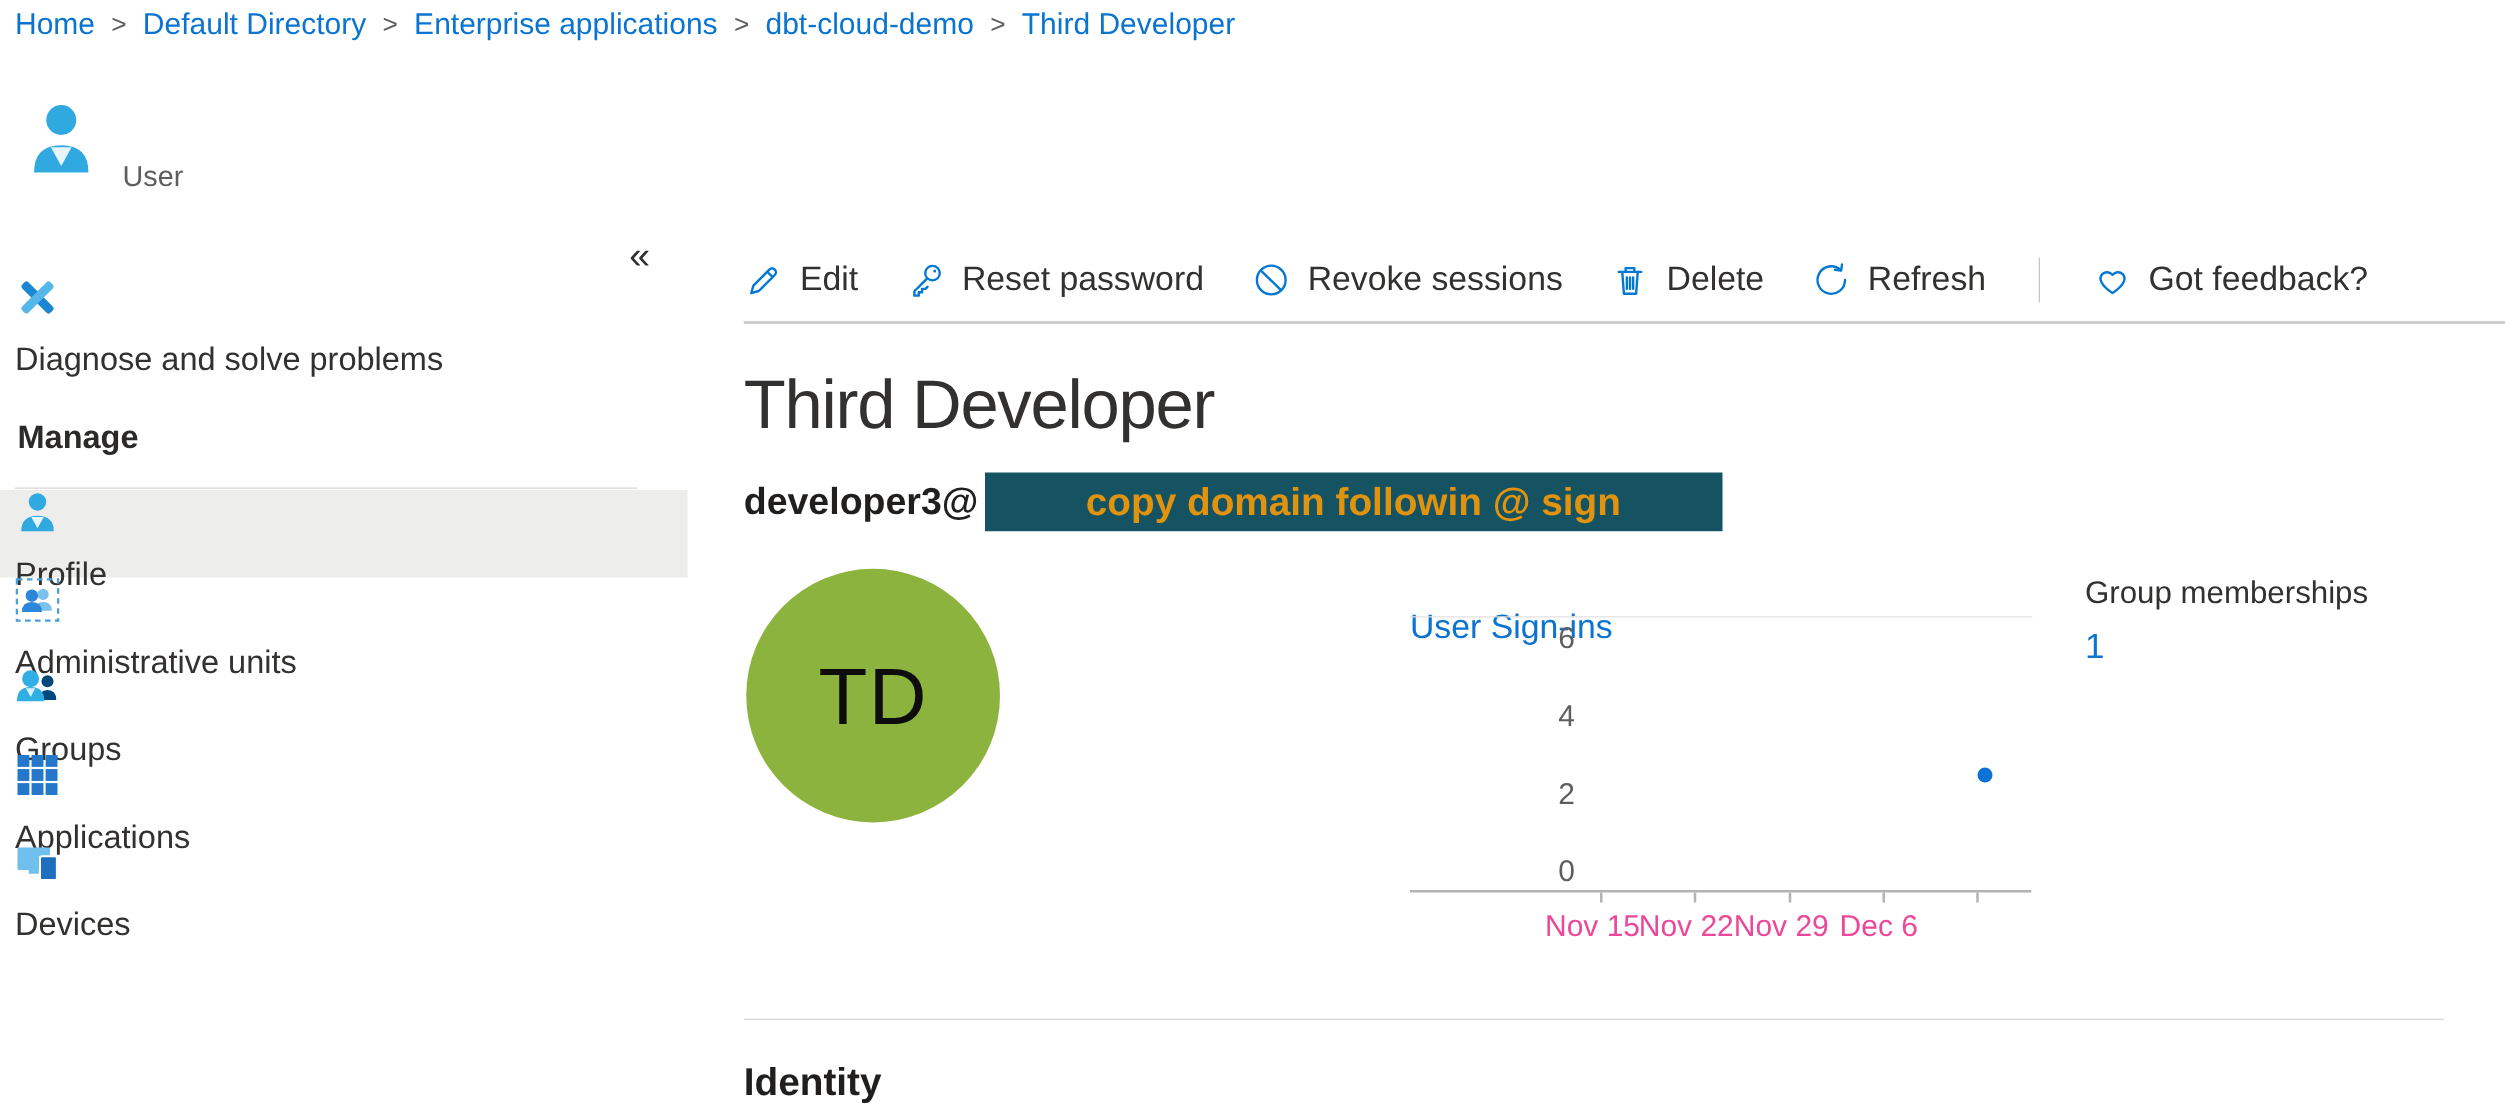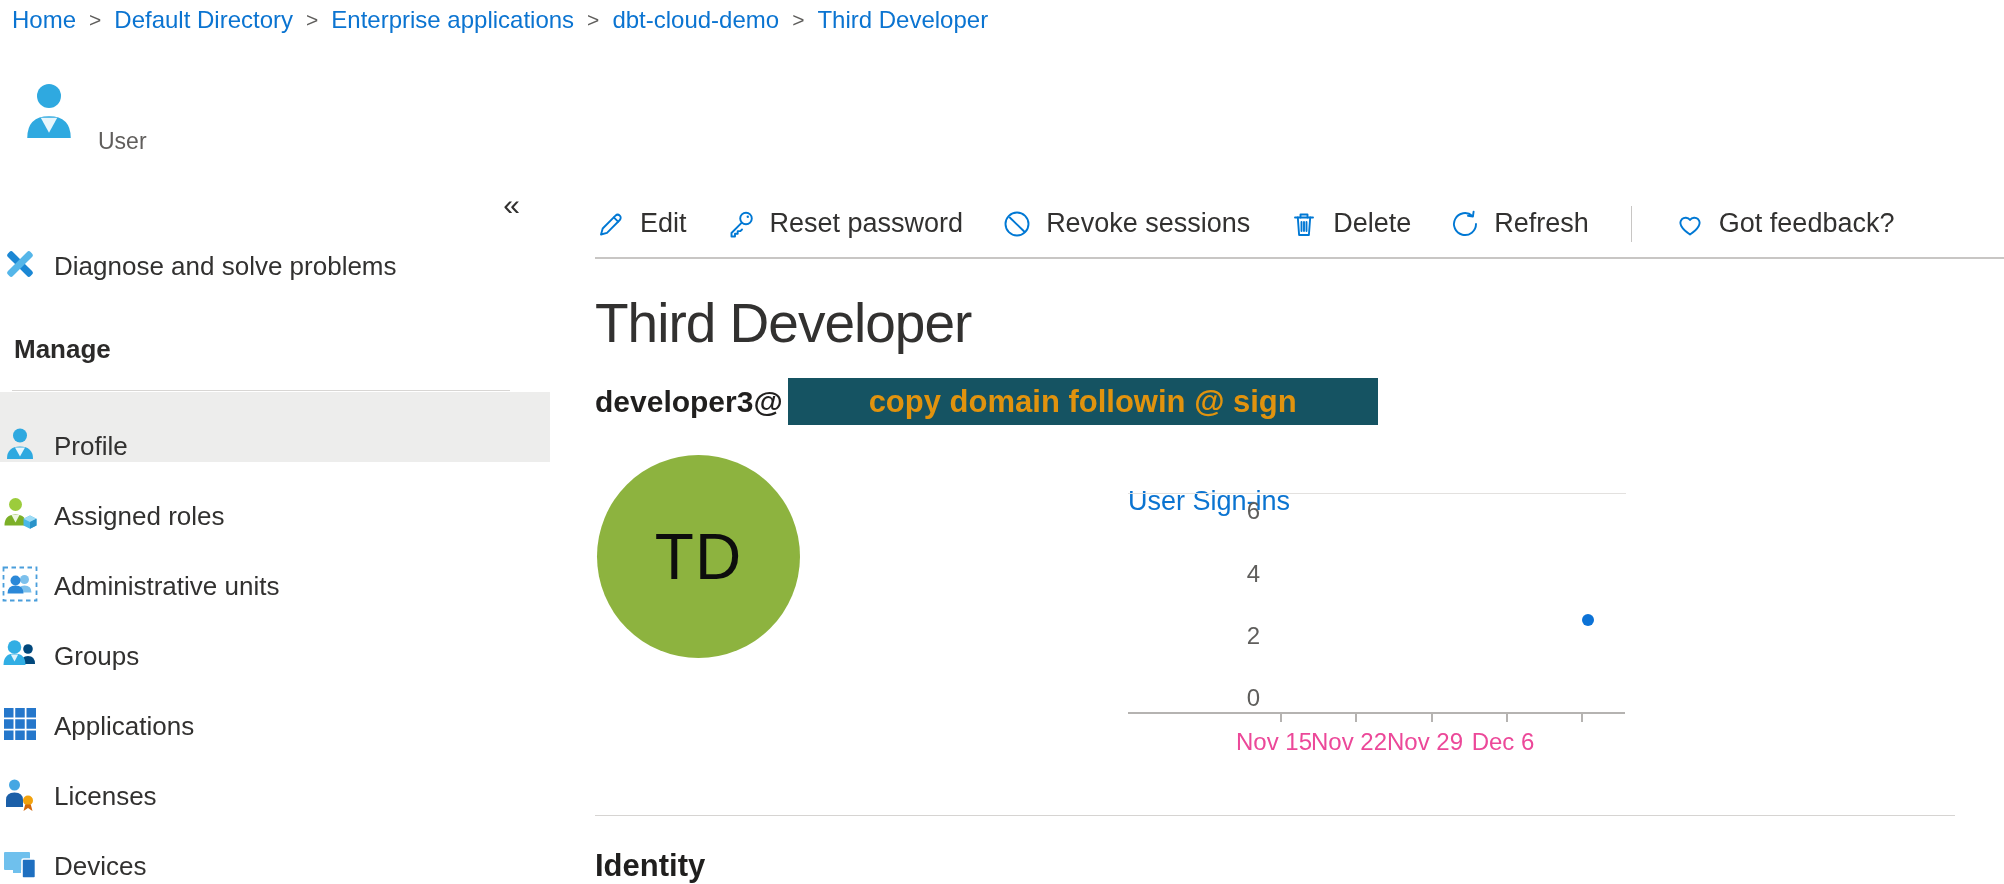--- a/index.html
+++ b/index.html
@@ -16,21 +16,21 @@
   .page-icon { position:absolute; left:22px; top:80px; width:54px; height:62px; }
   .title-row { position:absolute; left:96px; top:56px; font-size:43px; white-space:nowrap; }
   .title-name { font-weight:700; color:#272625; }
   .title-sep { font-weight:300; color:#4f4e4c; padding:0 8px; }
   .title-section { font-weight:400; color:#4f4e4c; }
   .subtitle { position:absolute; left:98px; top:128px; font-size:23px; color:#605e5c; }
 
   
   .sidebar { position:absolute; left:0; top:158px; width:550px; bottom:0; }
   .collapse-btn { position:absolute; top:32px; right:30px; font-size:30px; color:#323130; cursor:pointer; line-height:1; }
-  .side-row { display:flex; align-items:flex-end; gap:16px; height:70px; padding-left:2px; font-size:26px; color:#323130; cursor:pointer; }
+  .side-row { display:flex; align-items:flex-start; gap:16px; height:70px; padding-left:12px; font-size:26px; color:#323130; cursor:pointer;flex-direction:column; }
   .diagnose-row { position:absolute; top:62px; left:0; right:0; height:62px; }
   .manage-hdr { position:absolute; top:176px; left:14px; font-size:26px; font-weight:700; color:#2b2a29; }
   .manage-divider { position:absolute; top:232px; left:12px; width:498px; height:1px; background:#d8d6d4; }
   .nav { position:absolute; top:234px; left:0; width:550px; }
   .nav .side-row.selected { background:#ededec; }
   .side-icon { width:36px; height:36px; flex:0 0 36px; }
 
   
   .main { position:absolute; left:595px; top:158px; right:0; bottom:0; }
   .toolbar { position:absolute; top:0; left:0; right:0; height:101px; border-bottom:2px solid #c8c6c4; display:flex; align-items:center; padding-top:32px; gap:38px; }
@@ -110,33 +110,20 @@
       <div class="side-row selected">
         <svg class="side-icon" viewBox="0 0 36 36">
           <circle cx="18" cy="9.5" r="7" fill="#2fa9e0"></circle>
           <path d="M5 33 q0-12.5 13-12.5 q13 0 13 12.5 z" fill="#2fa9e0"></path>
           <path d="M13 21.5 l5 9 5-9 z" fill="#e8f6fc"></path>
         </svg>
         <span>Profile</span>
       </div>
       <div class="side-row">
         <svg class="side-icon" viewBox="0 0 36 36">
-          <circle cx="13.5" cy="8.5" r="6.5" fill="#9ccc3c"></circle>
-          <path d="M2.5 29.5 q0-11 11-11 q11 0 11 11 z" fill="#7caf27"></path>
-          <path d="M9.5 19 l4 7.5 4-7.5 z" fill="#eef6e2"></path>
-          <g transform="translate(21.5 19.5)">
-            <path d="M6.5 0 l6.5 3.2 v6.8 l-6.5 3.2 -6.5-3.2 v-6.8 z" fill="#49b8e8"></path>
-            <path d="M6.5 0 l6.5 3.2 -6.5 3.2 -6.5-3.2 z" fill="#9edcf5"></path>
-            <path d="M6.5 6.4 v6.8 l6.5-3.2 v-6.8 z" fill="#2a93c9"></path>
-          </g>
-        </svg>
-        <span>Assigned roles</span>
-      </div>
-      <div class="side-row">
-        <svg class="side-icon" viewBox="0 0 36 36">
           <rect x="1.5" y="1.5" width="33" height="33" fill="none" stroke="#4a9edb" stroke-width="1.8" stroke-dasharray="4.5 3.5"></rect>
           <circle cx="22.5" cy="13.5" r="4.5" fill="#7cc0ec"></circle>
           <path d="M15.5 26.5 q0-7 7-7 q7 0 7 7 z" fill="#7cc0ec"></path>
           <circle cx="13.5" cy="14.5" r="5" fill="#2b88d8"></circle>
           <path d="M5.5 27.5 q0-8 8-8 q8 0 8 8 z" fill="#2b88d8"></path>
         </svg>
         <span>Administrative units</span>
       </div>
       <div class="side-row">
         <svg class="side-icon" viewBox="0 0 36 36">
@@ -156,29 +143,20 @@
               <rect x="24.5" y="2" width="9.5" height="9.5"></rect>
             <rect x="2" y="13.25" width="9.5" height="9.5"></rect>
               <rect x="13.25" y="13.25" width="9.5" height="9.5"></rect>
               <rect x="24.5" y="13.25" width="9.5" height="9.5"></rect>
             <rect x="2" y="24.5" width="9.5" height="9.5"></rect>
               <rect x="13.25" y="24.5" width="9.5" height="9.5"></rect>
               <rect x="24.5" y="24.5" width="9.5" height="9.5"></rect>
           </g>
         </svg>
         <span>Applications</span>
-      </div>
-      <div class="side-row">
-        <svg class="side-icon" viewBox="0 0 36 36">
-          <circle cx="12.5" cy="9" r="5.5" fill="#45a7e3"></circle>
-          <path d="M4 31 v-7 q0-7.5 8.5-7.5 q8.5 0 8.5 7.5 v7 z" fill="#1b5fa8"></path>
-          <circle cx="26" cy="24.5" r="5" fill="#f2a20d"></circle>
-          <path d="M23.2 28.5 l-1.7 6.5 4.5-3 4.5 3 -1.7-6.5 z" fill="#d4680a"></path>
-        </svg>
-        <span>Licenses</span>
       </div>
       <div class="side-row">
         <svg class="side-icon" viewBox="0 0 36 36">
           <rect x="2" y="6" width="26" height="18" rx="1" fill="#6fc0ed"></rect>
           <rect x="11" y="24" width="8" height="3" fill="#6fc0ed"></rect>
           <rect x="20" y="13" width="13.5" height="19" rx="1.5" fill="#1e6fc0" stroke="#ffffff" stroke-width="1.6"></rect>
         </svg>
         <span>Devices</span>
       </div>
     </nav>
@@ -257,18 +235,22 @@
       <div class="tick" style="left:303px"></div>
       <div class="tick" style="left:378px"></div>
       <div class="tick" style="left:453px"></div>
       <div class="dot"></div>
       <span class="xlab" style="left:96px">Nov 15</span>
       <span class="xlab" style="left:171px">Nov 22</span>
       <span class="xlab" style="left:247px">Nov 29</span>
       <span class="xlab" style="left:325px">Dec 6</span>
     </section>
 
+    <section class="groupmem">
+      <div class="groupmem-label">Group memberships</div>
+      <a class="groupmem-value">1</a>
+    </section>
 
     <div class="section-divider"></div>
     <h2 class="identity-hdr">Identity</h2>
 
   </main>
 </div>
 
 </body></html>

